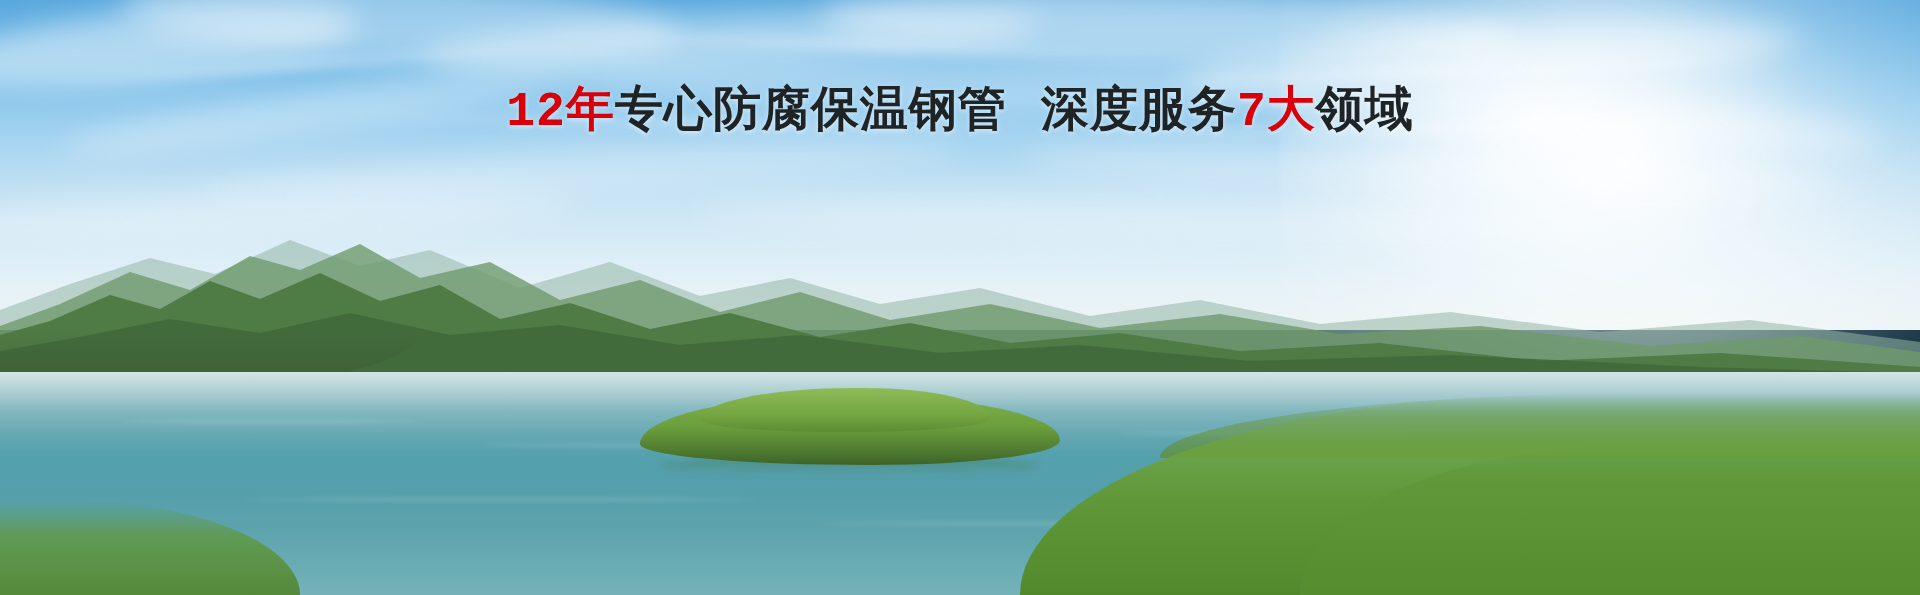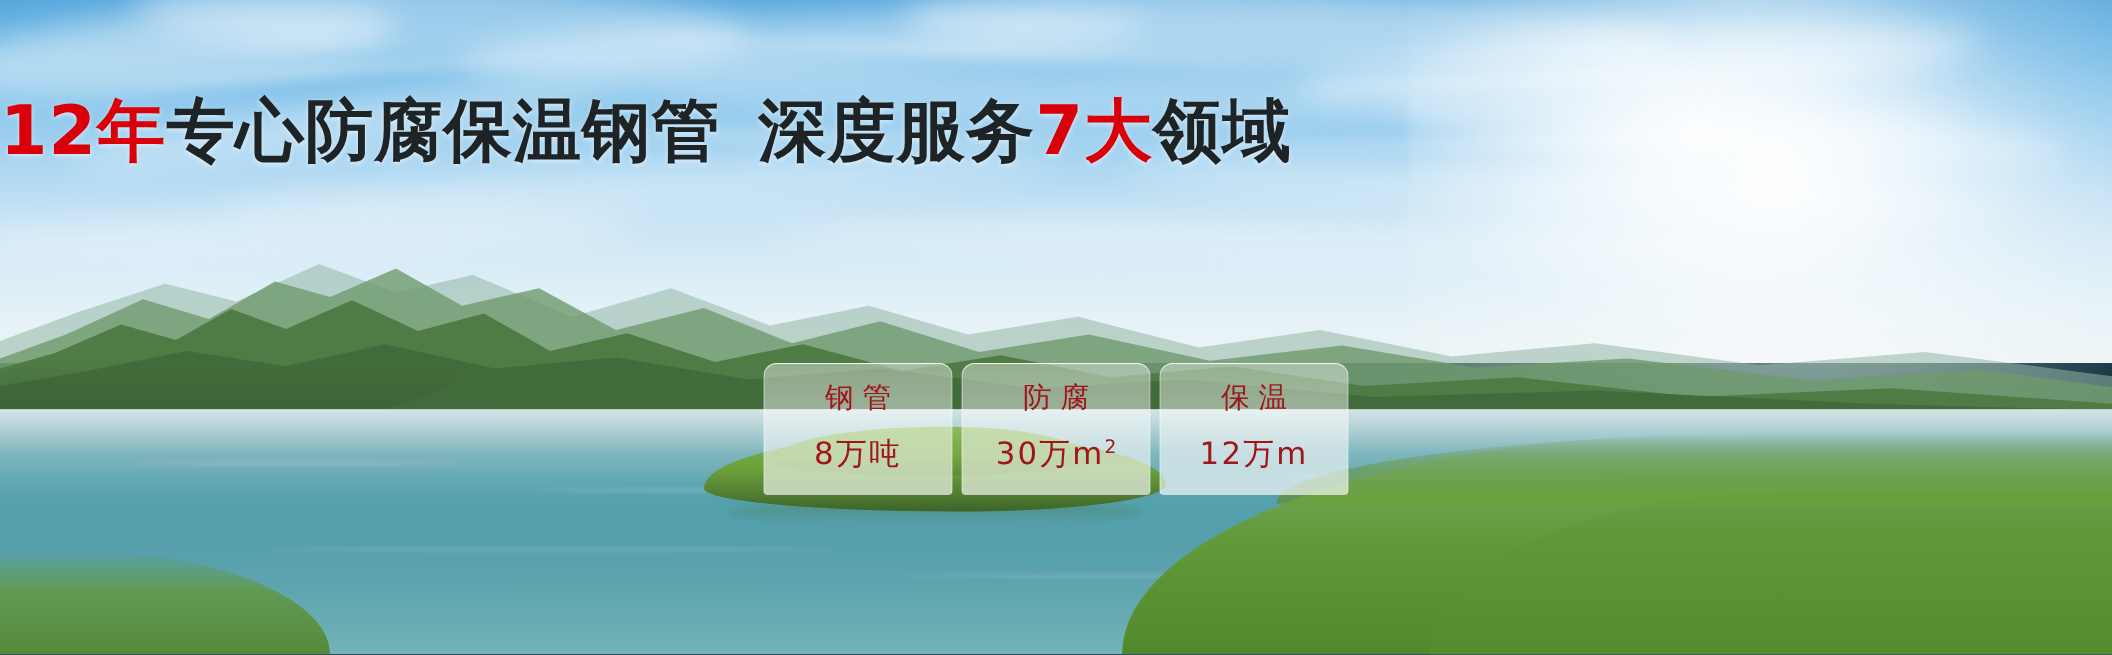--- a/index.html
+++ b/index.html
@@ -151,27 +151,28 @@
     border-bottom-right-radius:60% 100%;
   }
 
   
   .content {
     position:absolute; left:0; top:0; width:1920px; height:595px;
   }
 
   .headline {
     position:absolute; left:0; top:88px; width:1920px;
-    text-align:left;
-    font-size:62px;
+    text-align:center;
+    font-size:48px;
     font-weight:bold;
     letter-spacing:1px;
     line-height:1;
     white-space:nowrap;
     text-shadow:0 2px 5px rgba(255,255,255,.55);
+    font-family:Liberation Mono, monospace;
   }
   .hl-red  { color:#d9000a; }
   .hl-dark { color:#1e2326; }
   .hl-gap  { display:inline-block; width:34px; }
 
   .pill {
     position:absolute; left:50%; top:200px; transform:translateX(-50%);
     border:2px solid #3a4448;
     border-radius:32px;
     padding:9px 36px 11px 36px;
@@ -276,39 +277,15 @@
   <div class="grass-right2"></div>
   <div class="grass-left"></div>
 
   <div class="content">
 
     <div class="headline">
       <span class="hl-red">12年</span><span class="hl-dark">专心防腐保温钢管</span><span class="hl-gap"></span><span class="hl-dark">深度服务</span><span class="hl-red">7大</span><span class="hl-dark">领域</span>
     </div>
 
 
-    <div class="cards">
-
-      <div class="card">
-        <div class="card-title">钢管</div>
-        <div class="card-value">
-          <span>8万吨</span>
-        </div>
-      </div>
-
-      <div class="card">
-        <div class="card-title">防腐</div>
-        <div class="card-value">
-          <span>30万m</span><sup>2</sup>
-        </div>
-      </div>
-
-      <div class="card">
-        <div class="card-title">保温</div>
-        <div class="card-value">
-          <span>12万m</span>
-        </div>
-      </div>
-
-    </div>
 
   </div>
 </div>
 
 </body></html>

